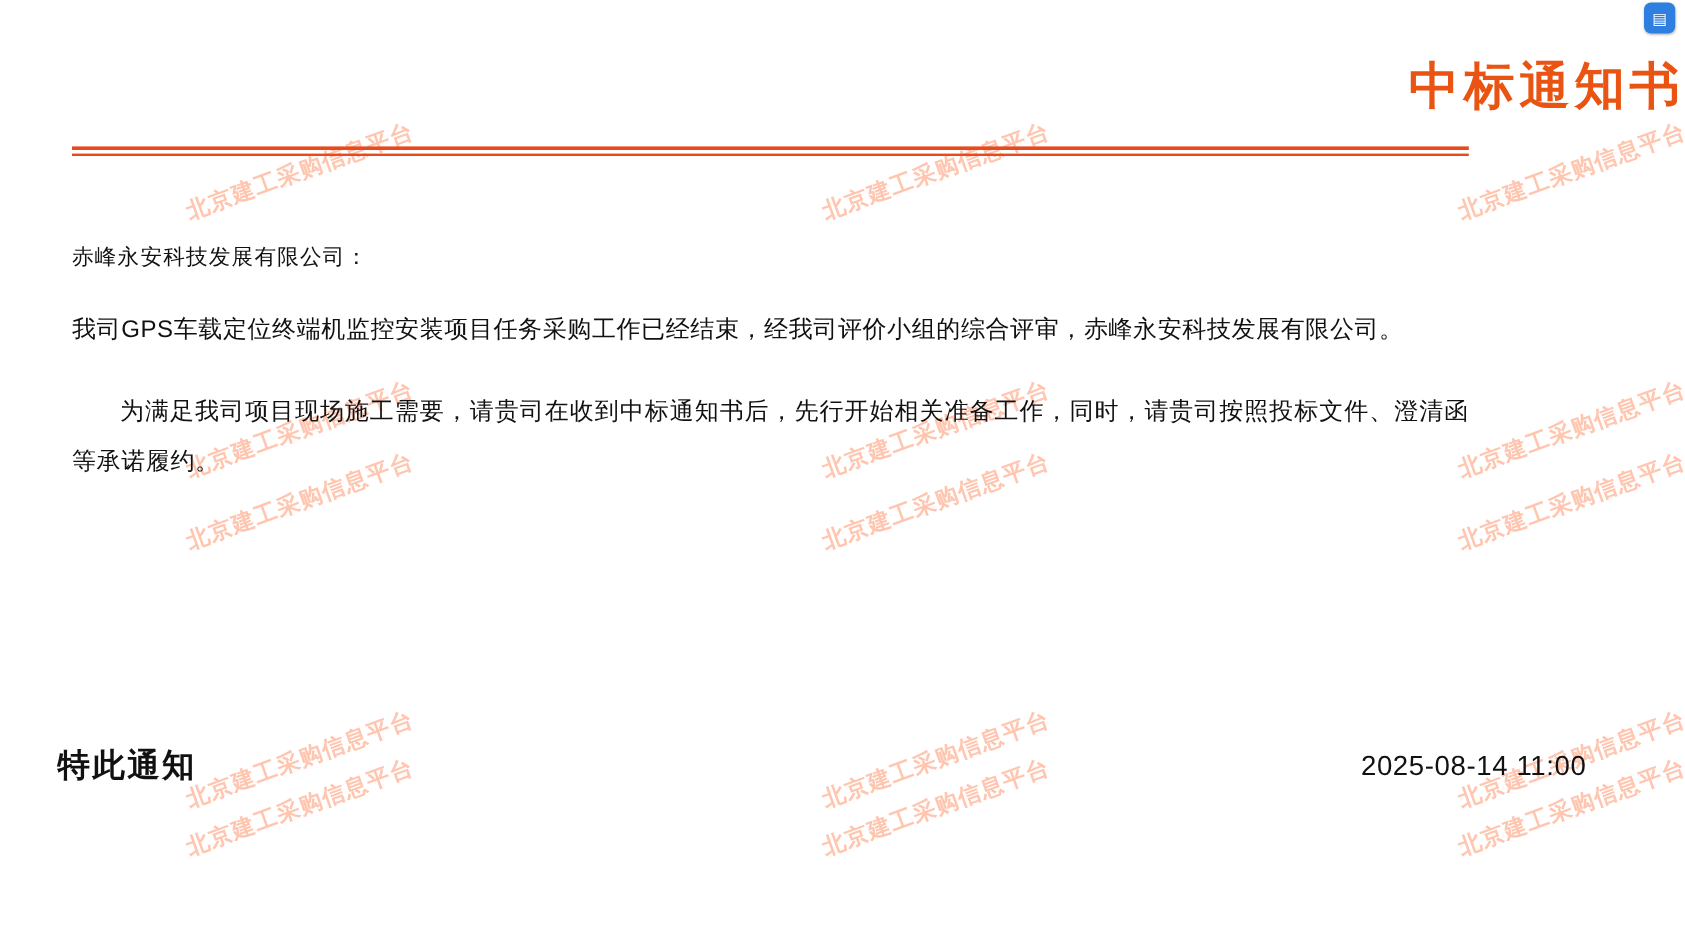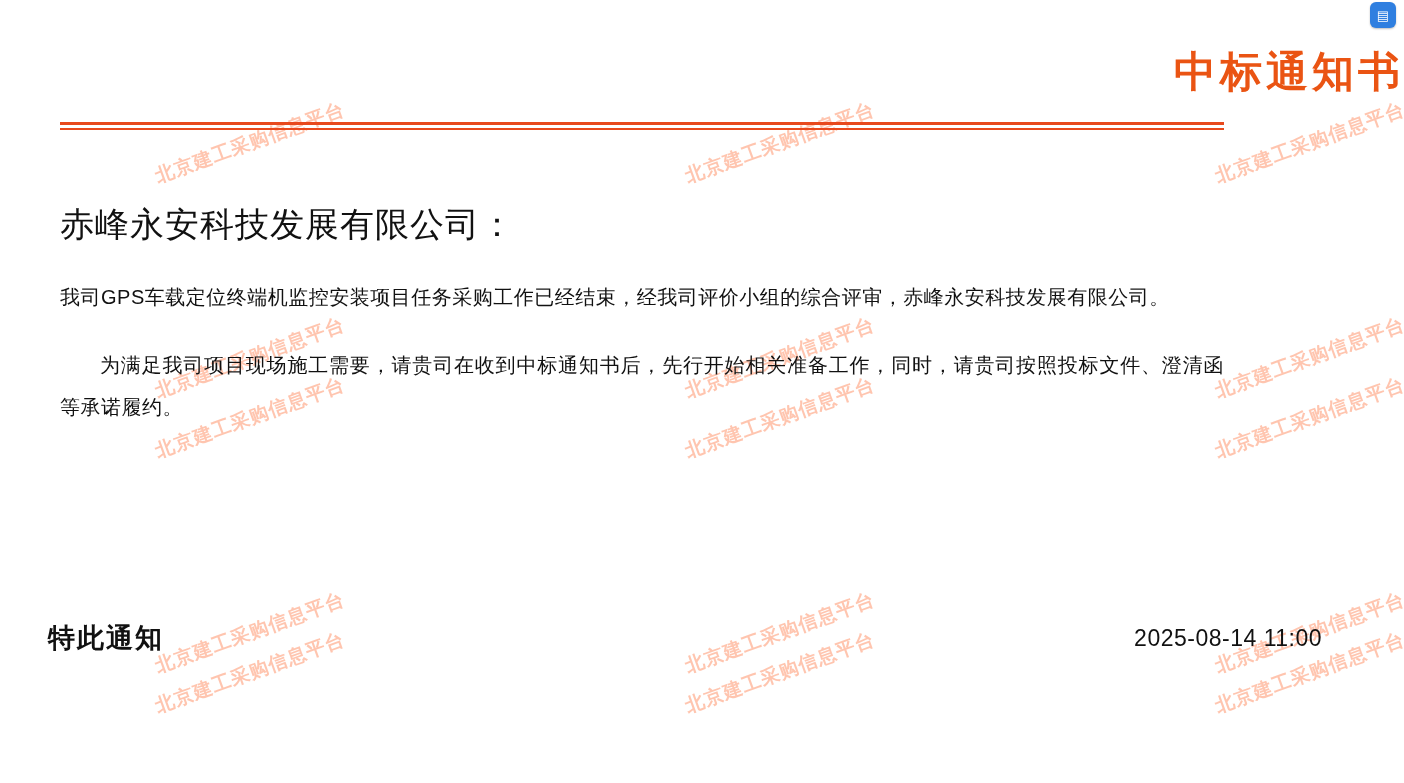--- a/index.html
+++ b/index.html
@@ -96,21 +96,21 @@
     background: #e8491d;
     width: 100%;
   }
 
   .body-block {
     margin: 0 60px;
     width: 1164px;
   }
 
   .addressee {
-    font-size: 34px;
+    font-size: 18px;
     font-weight: 400;
     margin-top: 72px;
     letter-spacing: 1px;
     color: #111;
   }
 
   .para {
     font-size: 20px;
     line-height: 42px;
     margin-top: 28px;

